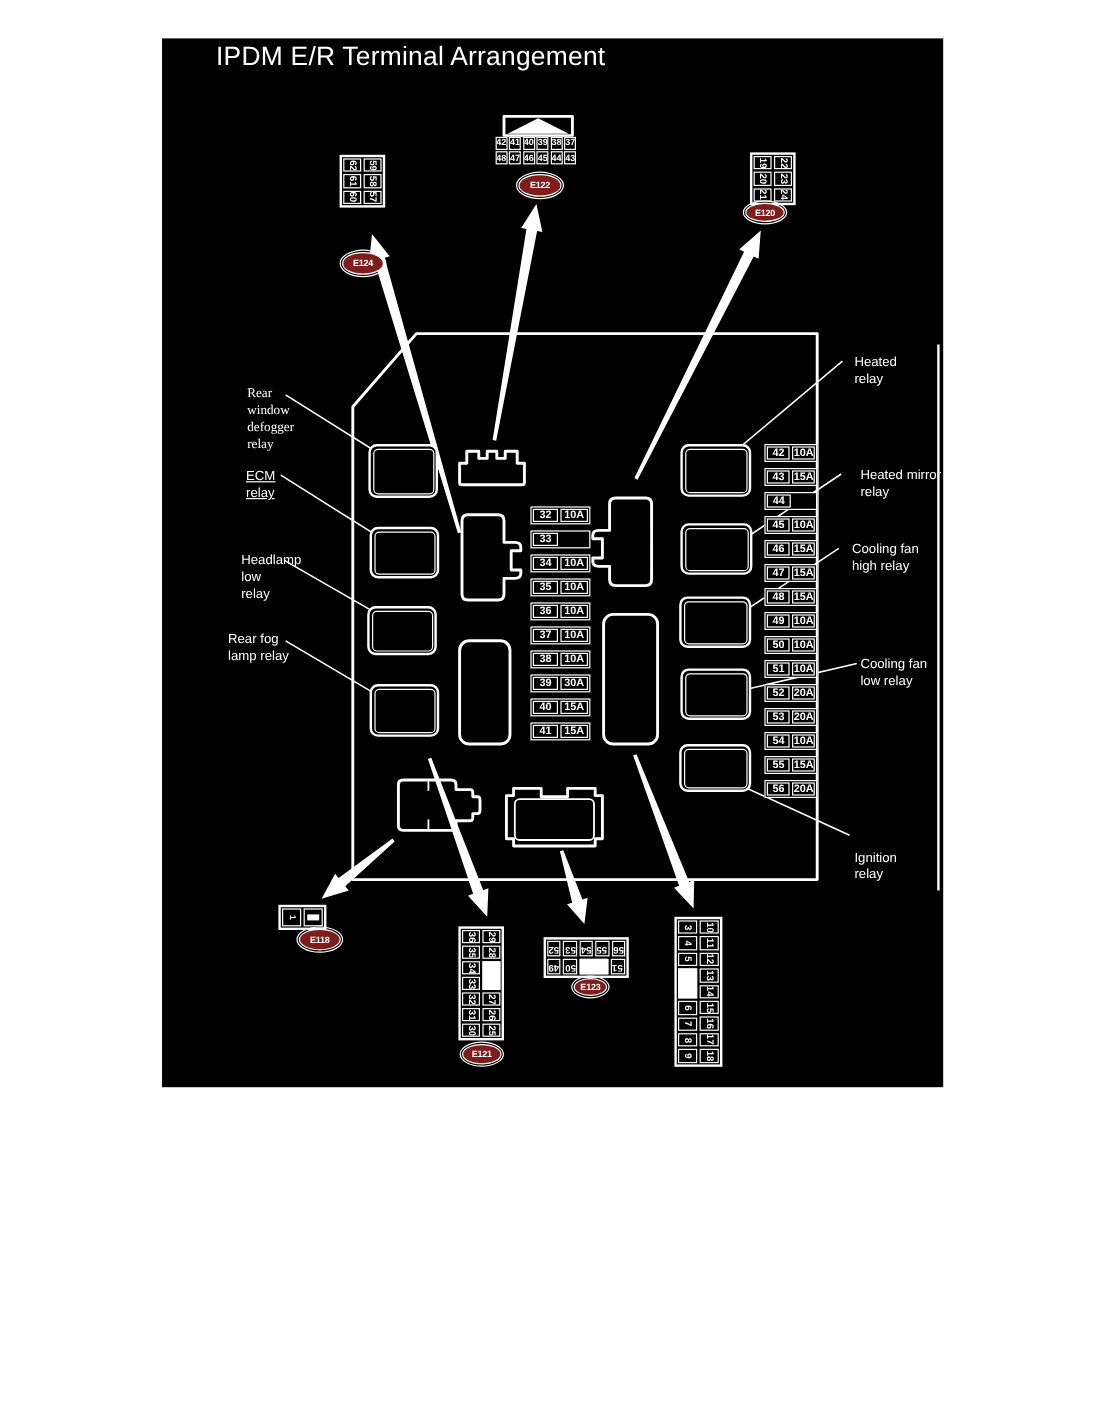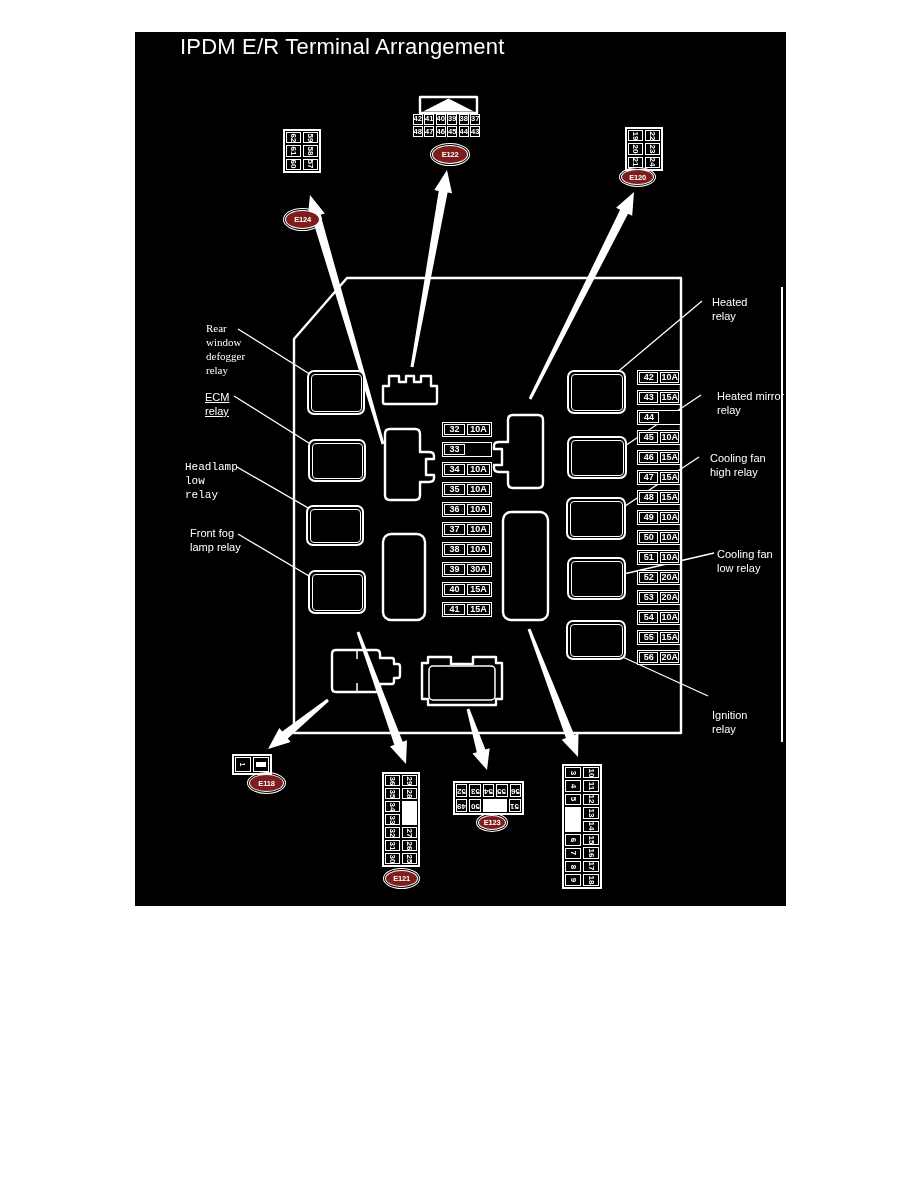--- a/index.html
+++ b/index.html
@@ -473,24 +473,24 @@
     <div class="fcell famp">20A</div>
   </div>
     </div>
 
   <div class="rlabel" style="left:71px;top:289px;font-family:Liberation Serif, serif;">Rear
 window
 defogger
 relay</div>
   <div class="rlabel" style="left:70px;top:358px;text-decoration:underline;">ECM
 relay</div>
-  <div class="rlabel" style="left:50px;top:428px;font-family:Liberation Mono, monospace;">Headlamp
+  <div class="rlabel" style="left:66px;top:428px;">Headlamp
 low
 relay</div>
-  <div class="rlabel" style="left:55px;top:494px;">Front fog
+  <div class="rlabel" style="left:55px;top:494px;">Rear fog
 lamp relay</div>
   <div class="rlabel" style="left:577px;top:263px;">Heated
 relay</div>
   <div class="rlabel" style="left:558px;top:357px;margin-left:24px;">Heated mirror
 relay</div>
   <div class="rlabel" style="left:575px;top:419px;">Cooling fan
 high relay</div>
   <div class="rlabel" style="left:582px;top:515px;">Cooling fan
 low relay</div>
   <div class="rlabel" style="left:577px;top:676px;">Ignition

